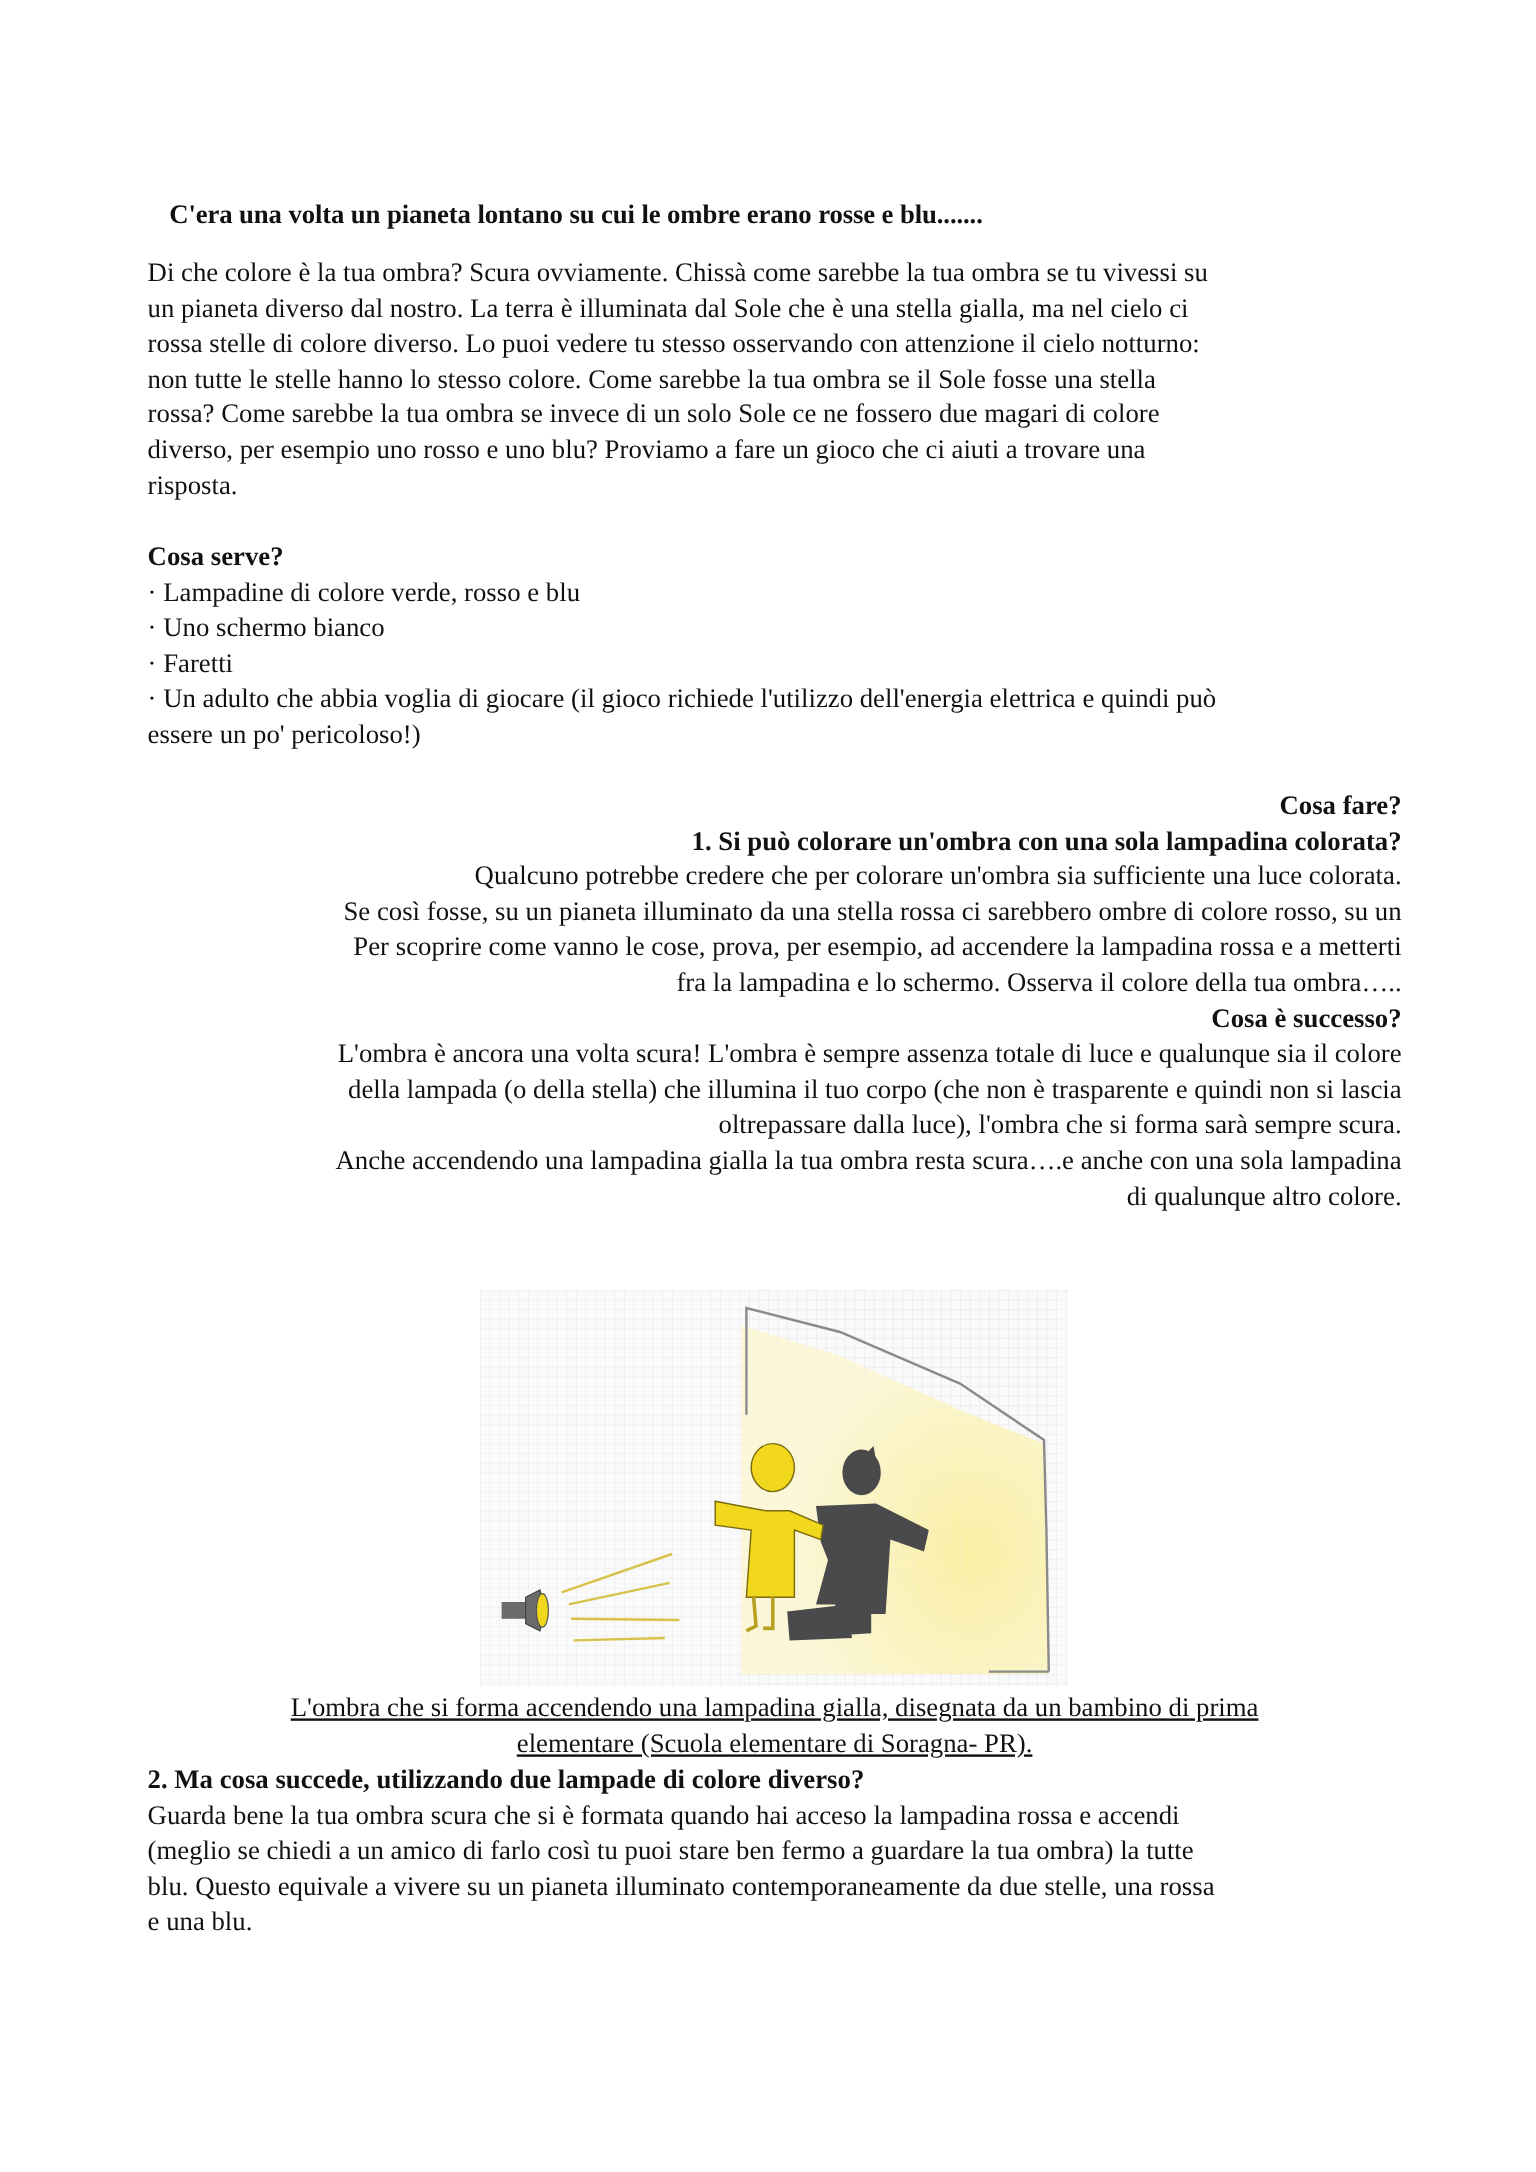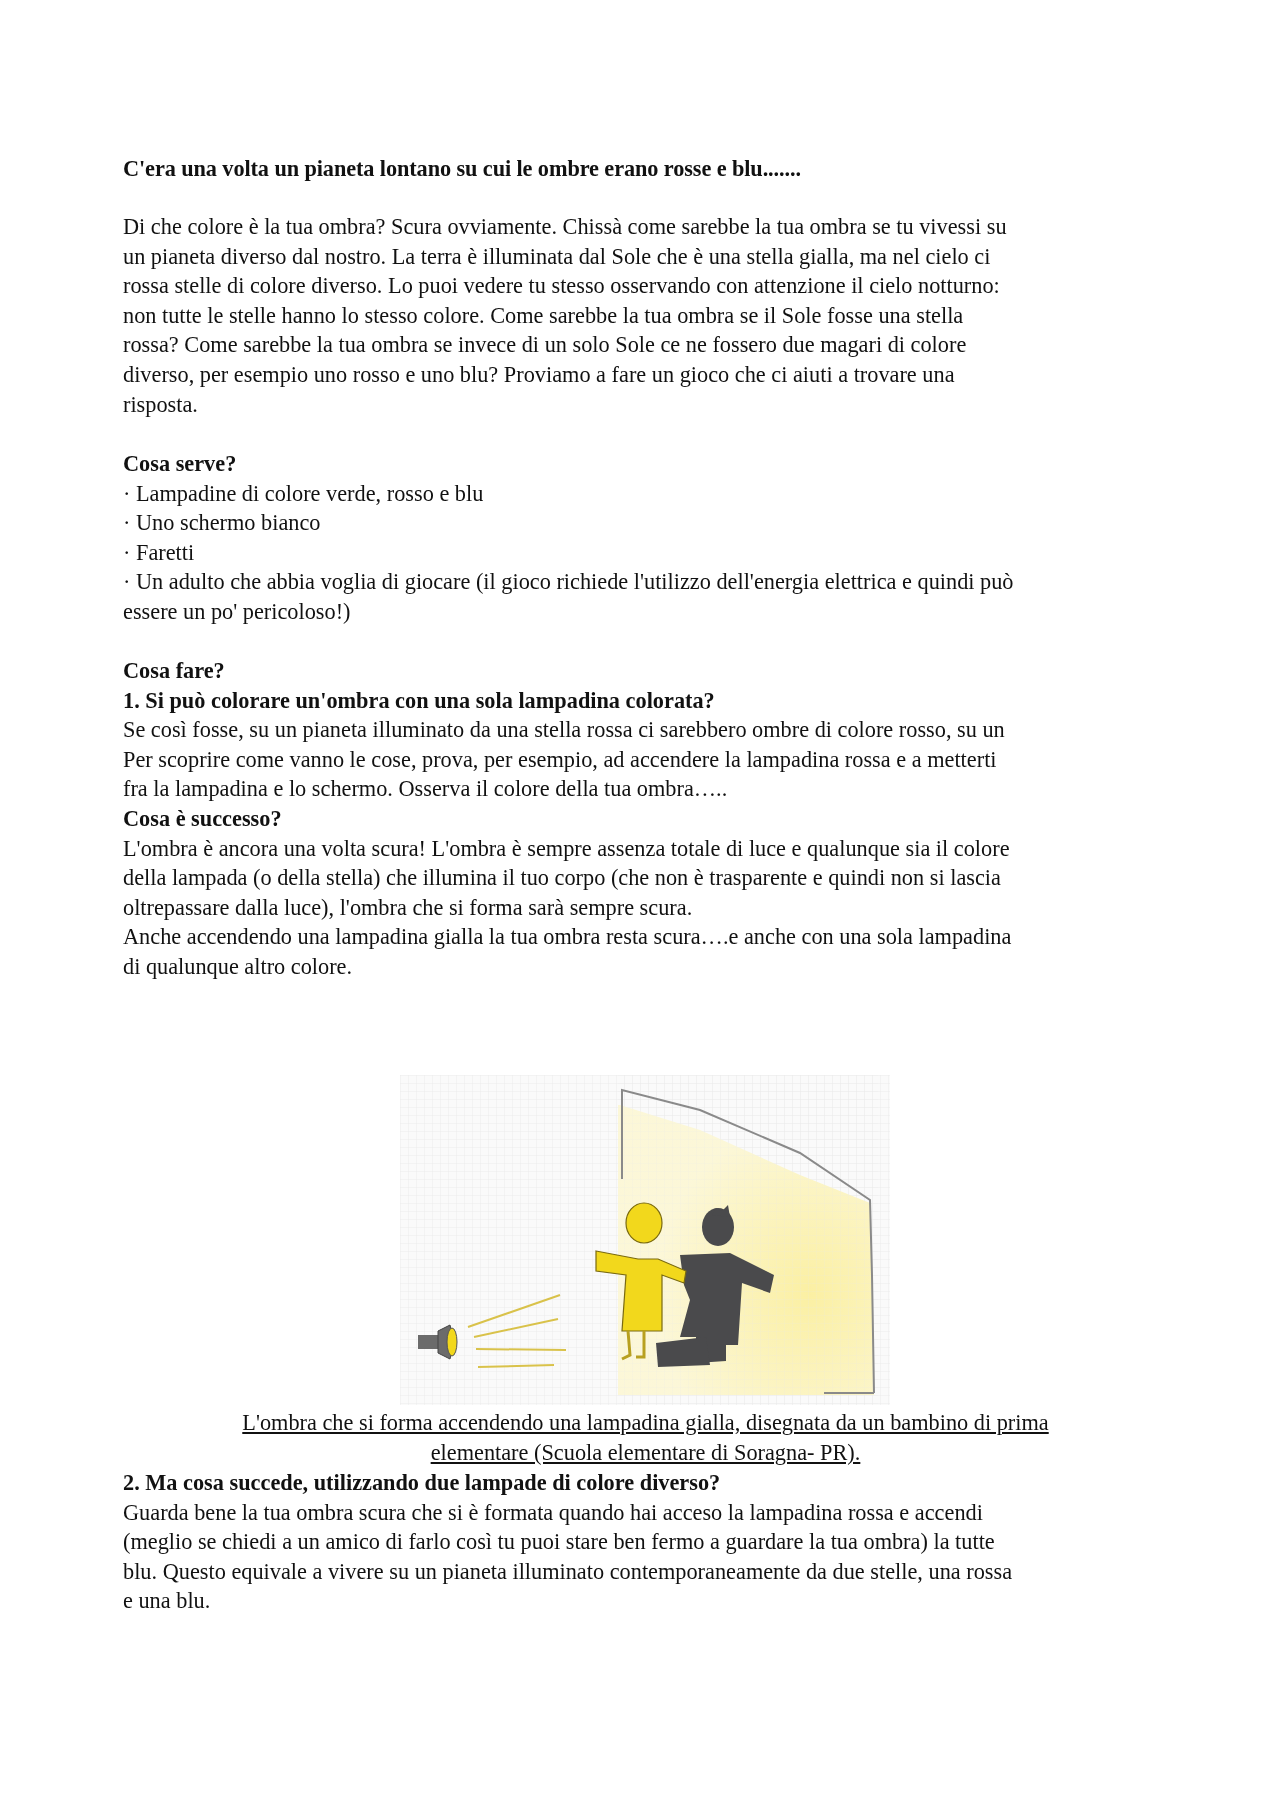--- a/index.html
+++ b/index.html
@@ -11,44 +11,45 @@
   .para { position: absolute; left: 0; width: 1045px; font-size: 22.3px; line-height: 29.6px; }
   .para div { white-space: nowrap; }
   .caption { position: absolute; left: 0; width: 1045px; text-align: center; font-size: 22.3px; line-height: 30px; text-decoration: underline; }
   .figure { position: absolute; left: 400px; top: 1075px; width: 490px; height: 330px; }
 </style>
 </head>
 <body>
 
 <div class="page">
 
-  <div class="line b" style="top:154px;">C'era una volta un pianeta lontano su cui le ombre erano rosse e blu.......</div>
+  <div class="line b" style="top:164px;margin-left:18px;">C'era una volta un pianeta lontano su cui le ombre erano rosse e blu.......</div>
 
   <div class="para" style="top:212px;">
     <div>Di che colore è la tua ombra? Scura ovviamente. Chissà come sarebbe la tua ombra se tu vivessi su</div>
     <div>un pianeta diverso dal nostro. La terra è illuminata dal Sole che è una stella gialla, ma nel cielo ci</div>
     <div>rossa stelle di colore diverso. Lo puoi vedere tu stesso osservando con attenzione il cielo notturno:</div>
     <div>non tutte le stelle hanno lo stesso colore. Come sarebbe la tua ombra se il Sole fosse una stella</div>
     <div>rossa? Come sarebbe la tua ombra se invece di un solo Sole ce ne fossero due magari di colore</div>
     <div>diverso, per esempio uno rosso e uno blu? Proviamo a fare un gioco che ci aiuti a trovare una</div>
     <div>risposta.</div>
   </div>
 
   <div class="para" style="top:449px;">
     <div class="b">Cosa serve?</div>
     <div>· Lampadine di colore verde, rosso e blu</div>
     <div>· Uno schermo bianco</div>
     <div>· Faretti</div>
     <div>· Un adulto che abbia voglia di giocare (il gioco richiede l'utilizzo dell'energia elettrica e quindi può</div>
     <div>essere un po' pericoloso!)</div>
   </div>
 
-  <div class="para" style="top:656px;">
+  <div class="para" style="top:656px;text-align:right;">
     <div class="b">Cosa fare?</div>
     <div class="b">1. Si può colorare un'ombra con una sola lampadina colorata?</div>
+    <div>Qualcuno potrebbe credere che per colorare un'ombra sia sufficiente una luce colorata.</div>
     <div>Se così fosse, su un pianeta illuminato da una stella rossa ci sarebbero ombre di colore rosso, su un</div>
     <div>Per scoprire come vanno le cose, prova, per esempio, ad accendere la lampadina rossa e a metterti</div>
     <div>fra la lampadina e lo schermo. Osserva il colore della tua ombra…..</div>
     <div class="b">Cosa è successo?</div>
     <div>L'ombra è ancora una volta scura! L'ombra è sempre assenza totale di luce e qualunque sia il colore</div>
     <div>della lampada (o della stella) che illumina il tuo corpo (che non è trasparente e quindi non si lascia</div>
     <div>oltrepassare dalla luce), l'ombra che si forma sarà sempre scura.</div>
     <div>Anche accendendo una lampadina gialla la tua ombra resta scura….e anche con una sola lampadina</div>
     <div>di qualunque altro colore.</div>
   </div>

